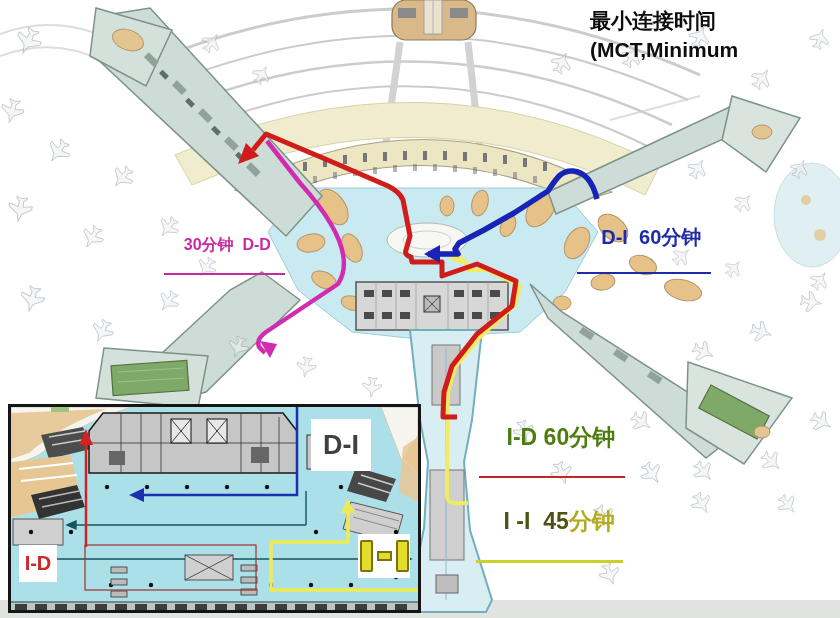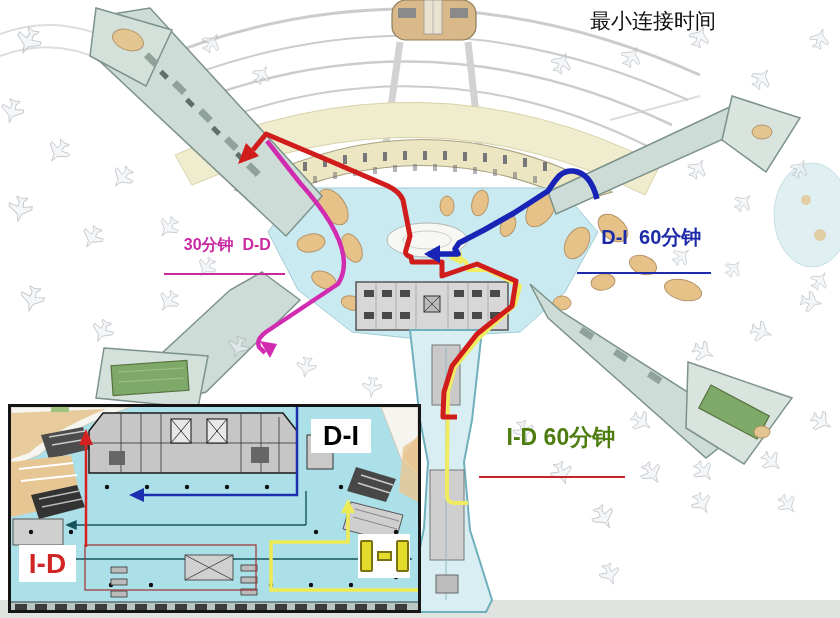--- a/index.html
+++ b/index.html
@@ -6,27 +6,27 @@
   body{font-family:"Liberation Sans",sans-serif;}
   #stage{position:relative;width:840px;height:618px;background:#ffffff;overflow:hidden;}
   #stage svg{position:absolute;left:0;top:0;}
   .lbl{position:absolute;font-weight:bold;white-space:pre;line-height:1.05;}
   #lbl-dd{left:164px;top:220px;font-size:16px;color:#c92aa2;border-bottom:2px solid #c92aa2;padding:0 14px 3px 2px;}
   #lbl-di{left:577px;top:206px;font-size:20px;color:#1d2ba8;border-bottom:2px solid #1d2ba8;padding:0 10px 3px 2px;}
   #lbl-id{left:479px;top:401px;font-size:23px;color:#4d7c0f;border-bottom:2px solid #c62424;padding:0 10px 3px 2px;}
   #lbl-ii{left:476px;top:485px;font-size:23px;border-bottom:3px solid #c9d22b;padding:0 8px 3px 2px;}
   #lbl-ii .t1{color:#4f5216;}
   #lbl-ii .t2{color:#b2ab1c;}
-  #title{position:absolute;left:590px;top:6px;width:250px;font-weight:normal;font-size:21px;line-height:29px;color:#0d0d0d;}
+  #title{position:absolute;left:590px;top:6px;width:250px;font-weight:bold;font-size:21px;line-height:29px;color:#0d0d0d;}
   
   #inset{position:absolute;left:8px;top:404px;width:413px;height:209px;border:3px solid #151515;background:#ace0e8;box-sizing:border-box;}
   #inset svg{position:absolute;left:0;top:0;}
   .insetbox{position:absolute;background:#ffffff;display:flex;align-items:center;justify-content:center;font-weight:bold;}
-  #inset-di{left:300px;top:12px;width:60px;height:34px;color:#000000;font-size:27px;text-align:right;}
-  #inset-id{left:8px;top:138px;width:57px;height:37px;color:#d02525;font-size:28px;}
+  #inset-di{left:300px;top:12px;width:60px;height:52px;color:#404040;font-size:27px;text-align:right;}
+  #inset-id{left:8px;top:138px;width:38px;height:37px;color:#d02525;font-size:20px;}
   #inset-ii{left:347px;top:127px;width:52px;height:44px;gap:4px;}
   .iibar{width:9px;height:28px;background:#e3dc2b;border:2px solid #787214;border-radius:2px;}
   .iidash{width:11px;height:6px;background:#e3dc2b;border:2px solid #787214;}
   .hiddentext{position:absolute;width:1px;height:1px;overflow:hidden;opacity:0;}
 </style>
 </head>
 <body>
 
 <div id="stage">
 
@@ -415,25 +415,29 @@
     <div class="insetbox" id="inset-ii">
       <span class="iibar"></span>
       <span class="iidash"></span>
       <span class="iibar"></span>
       <span class="hiddentext">I-I</span>
     </div>
   </div>
 
   <div id="title">
     <div>最小连接时间</div>
+    <div>(MCT,Minimum</div>
   </div>
 
   <div class="lbl" id="lbl-dd">
     <span>30分钟  D-D</span>
   </div>
   <div class="lbl" id="lbl-di">
     <span>D-I  60分钟</span>
   </div>
   <div class="lbl" id="lbl-id">
     <span>I-D 60分钟</span>
   </div>
+  <div class="lbl" id="lbl-ii">
+    <span class="t1">I -I  45</span><span class="t2">分钟</span>
+  </div>
 
 </div>
 
 </body></html>

